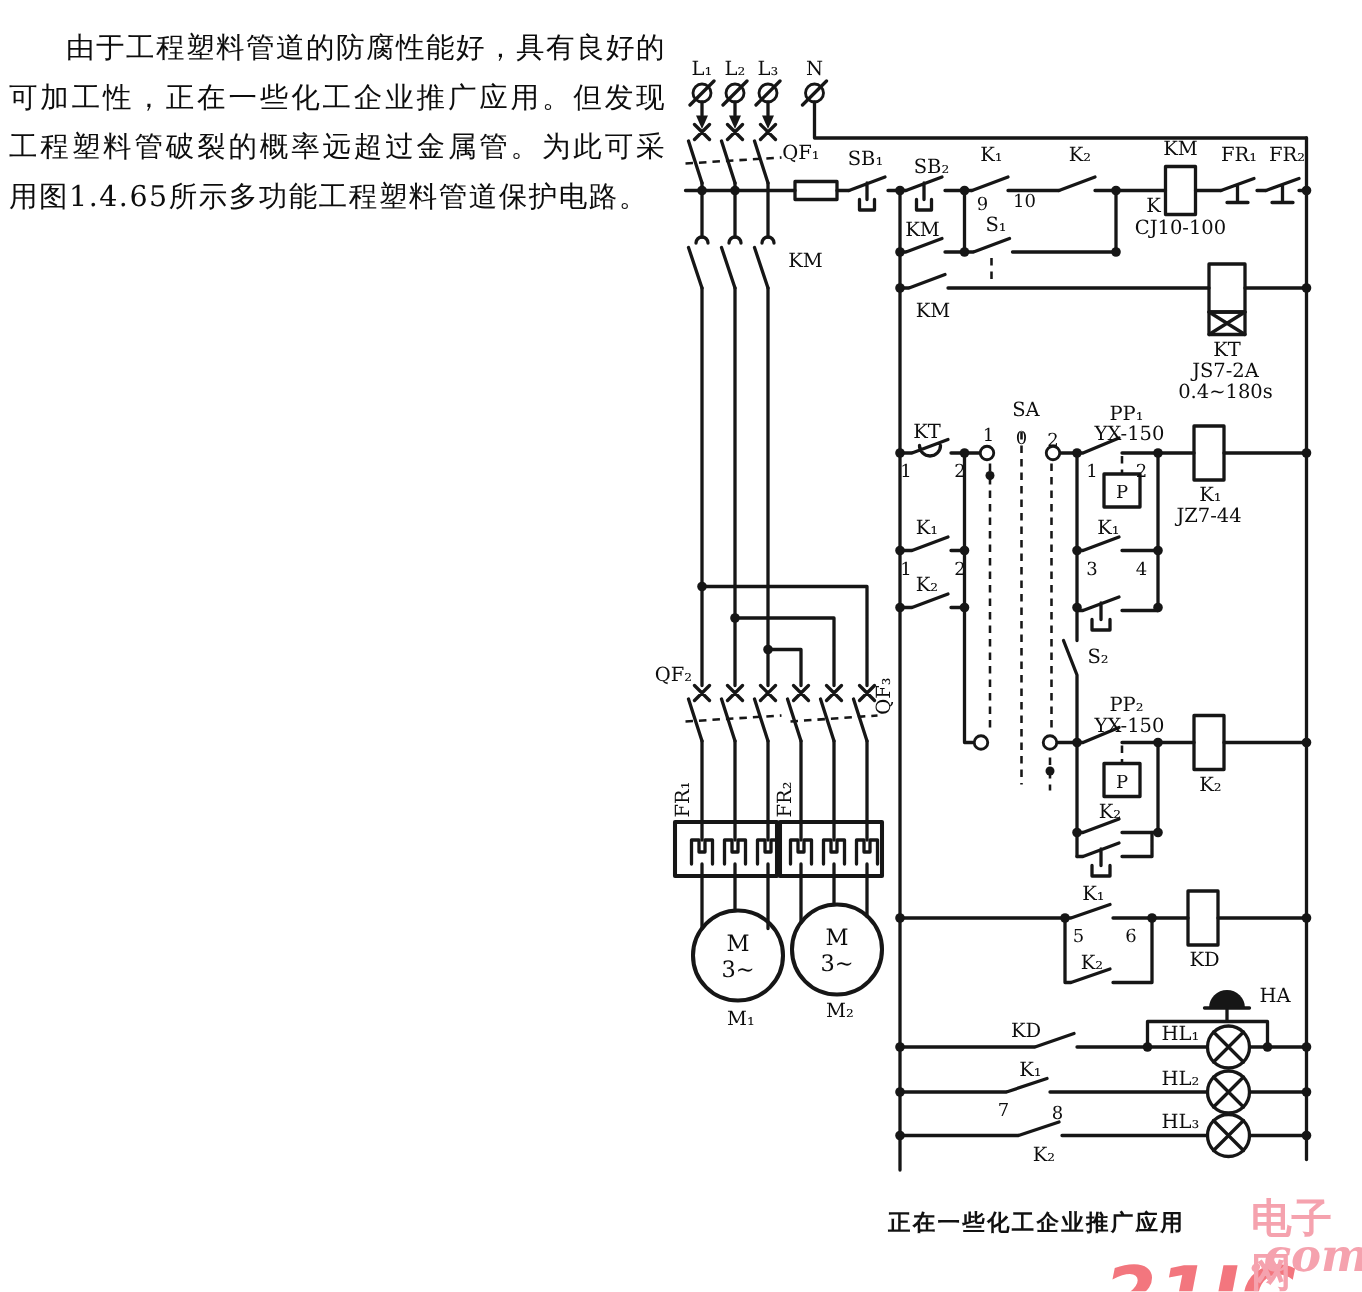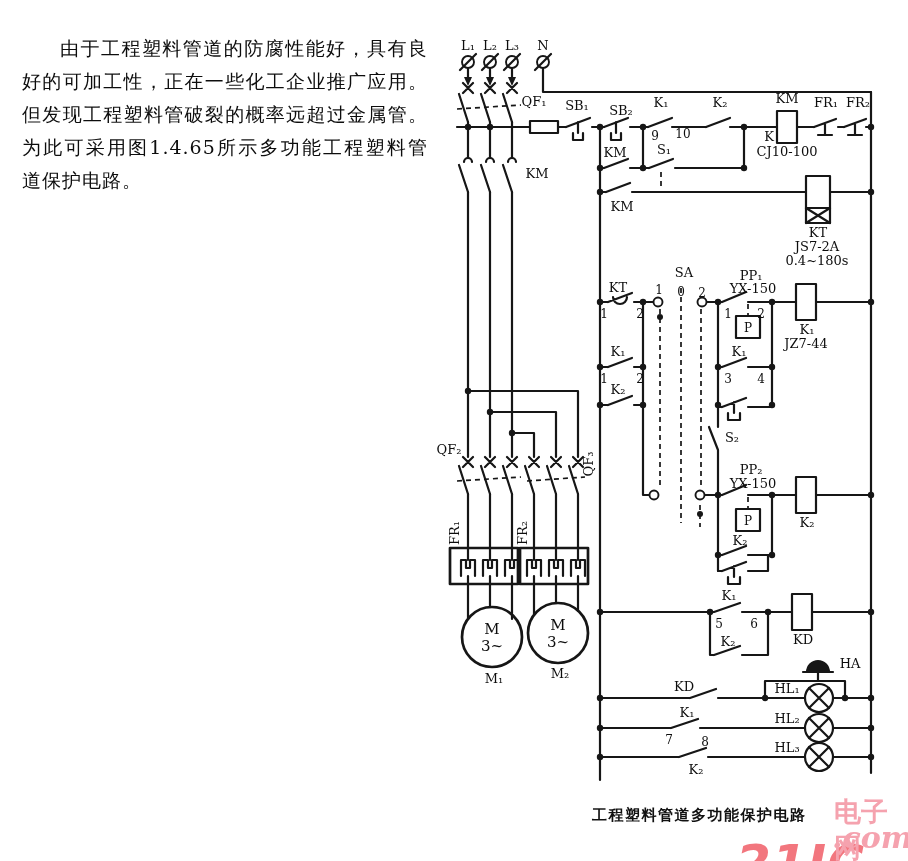--- a/index.html
+++ b/index.html
@@ -1,19 +1,19 @@
 <!DOCTYPE html>
 <html><head>
 <meta charset="utf-8">
 <style>
   html,body{margin:0;padding:0;background:#fff;}
   .page{position:relative;width:908px;height:861px;background:#fff;overflow:hidden;
         font-family:"DejaVu Serif",serif;}
   .text-col{position:absolute;left:6px;top:16px;width:438px;z-index:2;}
-  .text-col p{margin:16px;font-size:19px;line-height:33px;letter-spacing:1px;
+  .text-col p{margin:0;font-size:19px;line-height:33px;letter-spacing:1px;
               text-align:justify;text-indent:2em;color:#0d0d0d;
               font-family:"DejaVu Serif","Liberation Serif",serif;}
   svg.circuit{position:absolute;left:0;top:0;z-index:1;}
   .w{fill:none;stroke:#161616;stroke-width:2.2;stroke-linecap:round;stroke-linejoin:round;}
   .w3{fill:none;stroke:#161616;stroke-width:2.7;stroke-linecap:round;stroke-linejoin:round;}
   .d{fill:none;stroke:#161616;stroke-width:1.7;stroke-dasharray:5 4;}
   .dot{fill:#161616;stroke:none;}
   .oc{fill:#fff;stroke:#161616;stroke-width:1.9;}
   .lbl{font:13px "DejaVu Serif","DejaVu Sans",serif;fill:#0d0d0d;text-anchor:middle;}
   .num{font:12px "DejaVu Serif","DejaVu Sans",serif;fill:#0d0d0d;text-anchor:middle;}
@@ -359,19 +359,19 @@
       <text class="lbl" transform="rotate(-90 527 533)" x="527" y="533">FR₂</text>
       <text class="mtxt" x="492" y="634">M</text>
       <text class="mtxt" x="492" y="651">3~</text>
       <text class="lbl" x="494" y="683">M₁</text>
       <text class="mtxt" x="558" y="630">M</text>
       <text class="mtxt" x="558" y="647">3~</text>
       <text class="lbl" x="560" y="678">M₂</text>
     </g>
   </svg>
 
-  <div class="caption">工程塑料管道多功能保护电路</div>
+  <div class="caption">正在一些化工企业推广应用</div>
 
   <span class="wm-brand">21IC</span>
   <span class="wm-site">电子网</span>
   <span class="wm-suffix">.com</span>
 
 </div>
 
 </body></html>

